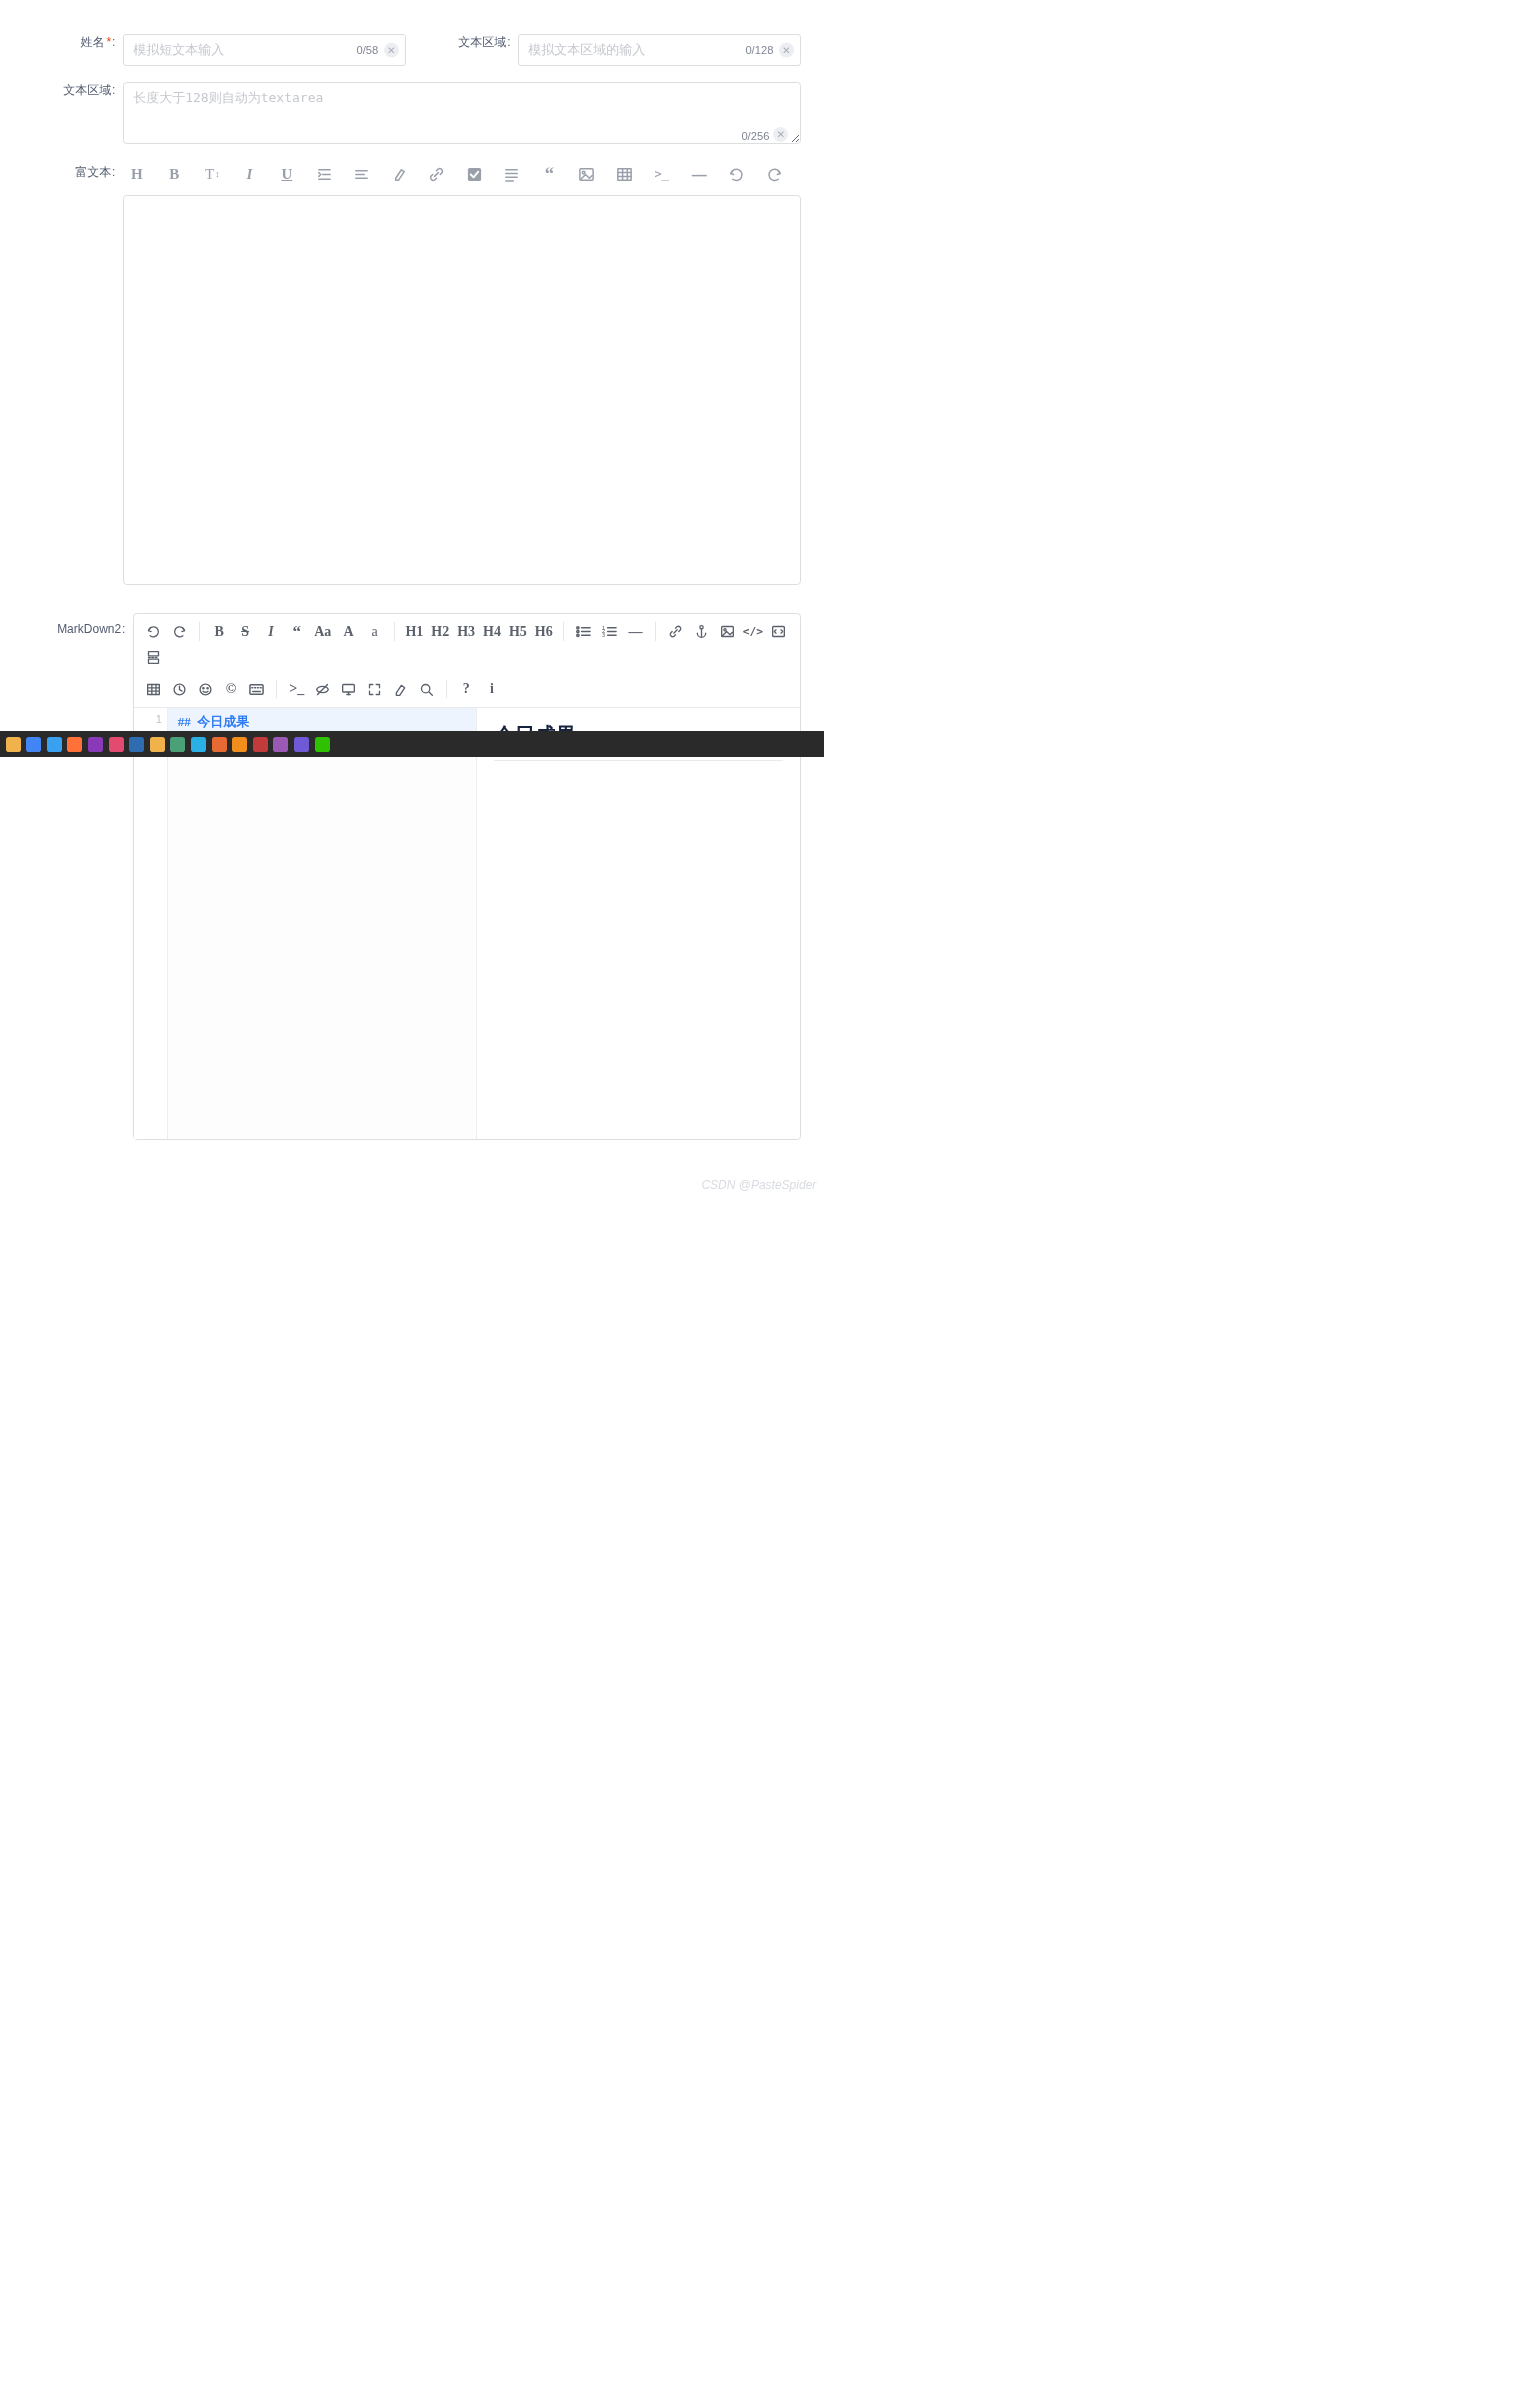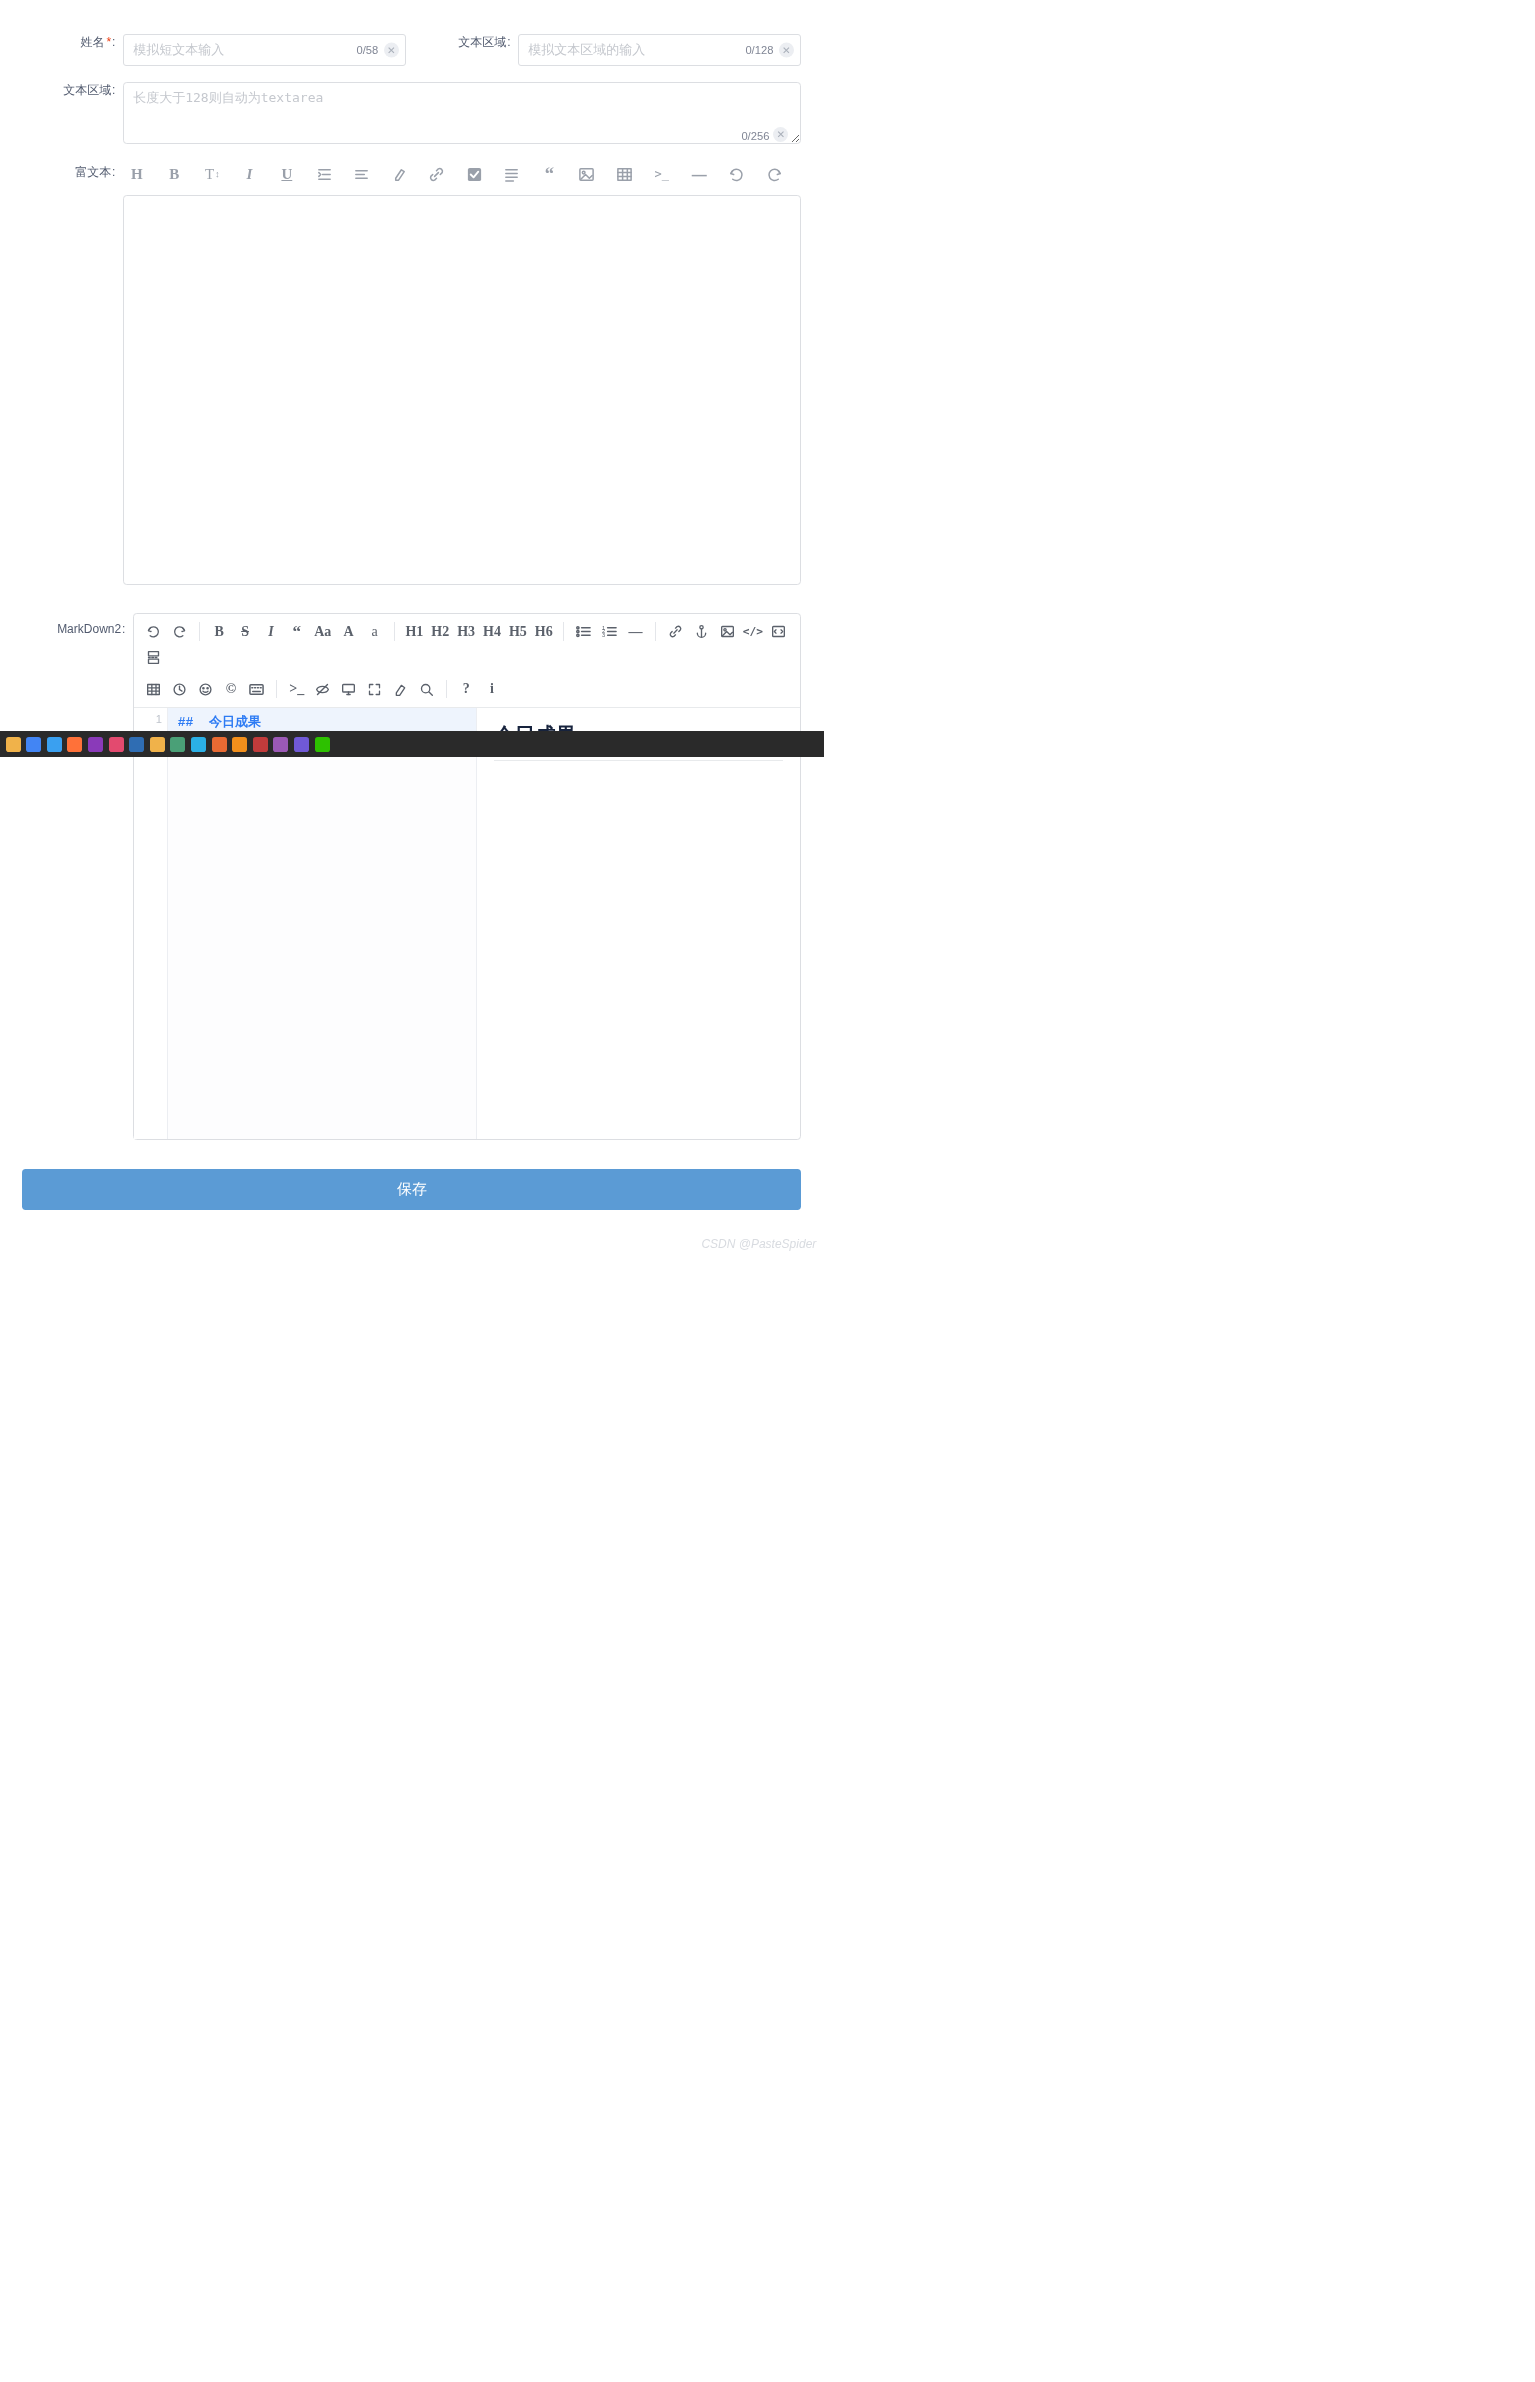--- a/index.html
+++ b/index.html
@@ -34,21 +34,21 @@
 
   
   .md-block{display:flex;padding:11.2px 20.5px 20.5px}
   .md-wrap{flex:1;border:0.9px solid #dcdee2;border-radius:3.7px;background:#fff}
   .md-toolbar{display:flex;flex-wrap:wrap;align-items:center;gap:1.9px;padding:5.6px 7.5px;border-bottom:0.9px solid #e8eaec}
   .md-btn{min-width:24px;height:24px;display:inline-flex;align-items:center;justify-content:center;color:#5b616b;font-size:14px;cursor:pointer;border-radius:2.8px}
   .md-btn.txt{font-weight:700;font-family:Georgia,serif}
   .md-sep{width:0.9px;height:18.6px;background:#e4e6ea;margin:0 5.6px}
   .md-body{display:flex;height:431px}
   .md-gutter{width:28px;background:#fff;color:#bfc4cc;font-size:11.2px;text-align:right;padding:5.6px 5.6px 0 0;border-right:0.9px solid #eceef2}
-  .md-src{flex:1;padding:5.6px 9.3px;font-family:Liberation Mono, monospace;font-size:13px;color:#333;background:#fdfdfe;border-right:0.9px solid #eceef2;overflow:auto}
+  .md-src{flex:1;padding:5.6px 9.3px;font-family:Liberation Serif, serif;font-size:13px;color:#333;background:#fdfdfe;border-right:0.9px solid #eceef2;overflow:auto}
   .md-src .hl-line{background:#eef4fd;display:block;margin:-5.6px -9.3px 0;padding:5.6px 9.3px 1.9px}
   .md-src .hash{color:#2d7bf4;font-weight:700}
   .md-src .hd{color:#2d7bf4;font-weight:700}
   .md-prev{flex:1;padding:13px 17px}
   .md-prev h2{margin:0 0 9.3px;font-size:20.5px;color:#17233d}
   .md-prev-divider{height:0.9px;background:#e8eaec;margin:11.2px 0}
 
   
   .save-row{padding:9.3px 20.5px}
   .btn-save{width:100%;height:41px;border:0;border-radius:3.7px;background:#5b9bd5;color:#fff;font-size:15px;cursor:pointer}
@@ -396,19 +396,16 @@
           <span class="hl-line"><span class="hash">##</span>&nbsp;&nbsp;<span class="hd">今日成果</span></span>
         </div>
         <div class="md-prev">
           <h2>今日成果</h2>
           <div class="md-prev-divider"></div>
         </div>
       </div>
     </div>
   </div>
 
-  <div class="save-row">
-    <button class="btn-save">保存</button>
-  </div>
 
   <div class="wm">CSDN @PasteSpider</div>
 </div>
 
 
 </body></html>

